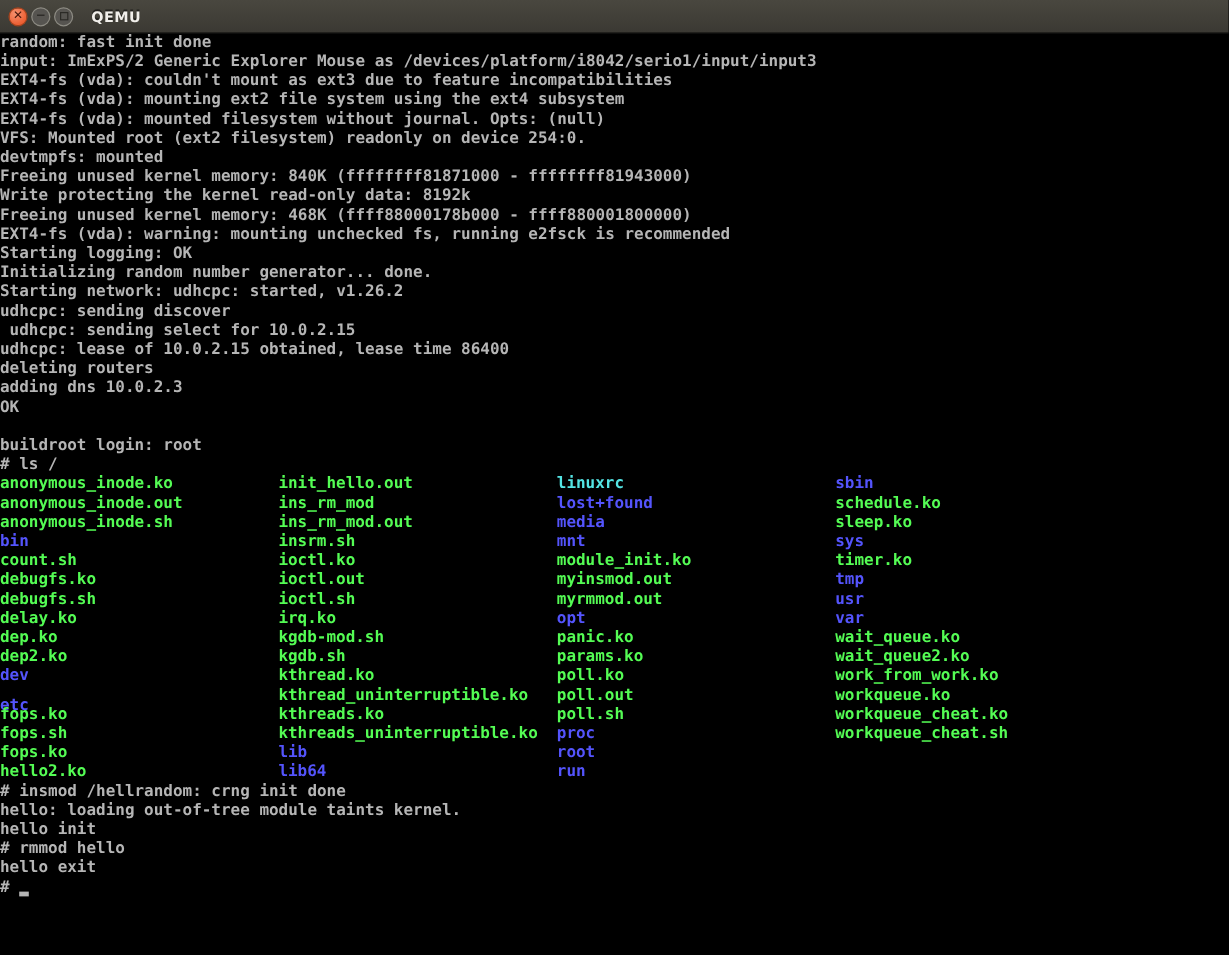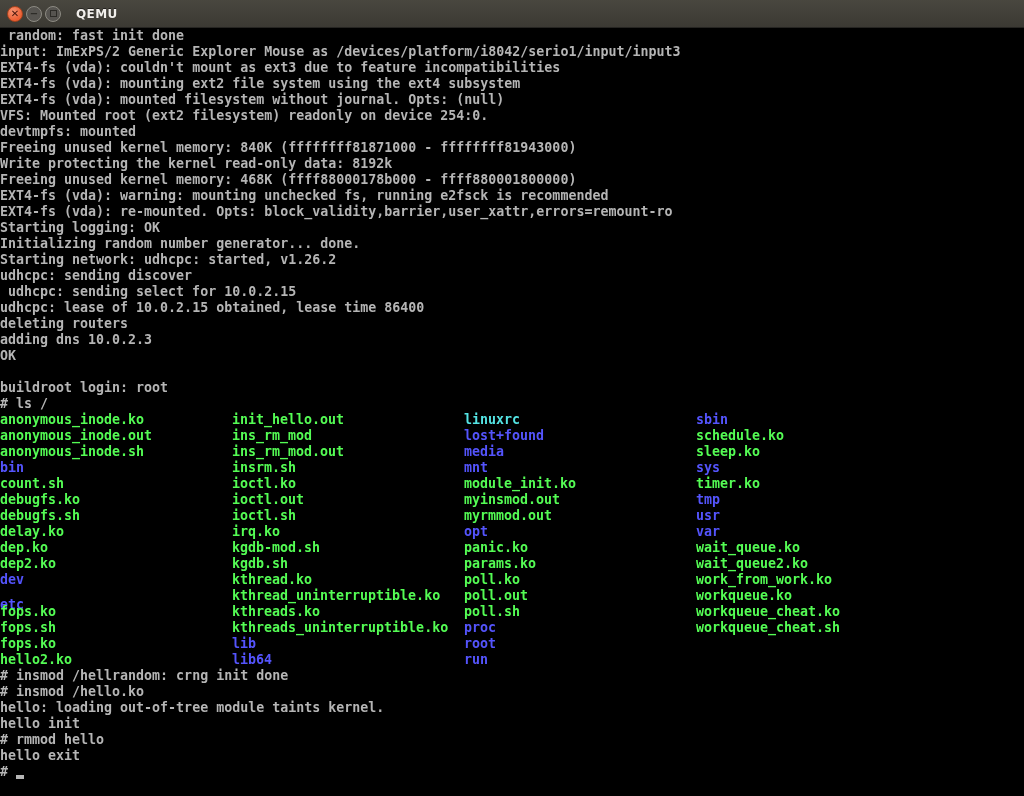--- a/index.html
+++ b/index.html
@@ -71,21 +71,21 @@
       <span>−</span>
     </div>
     <div class="wbtn wbtn-gray">
       <span class="wbtn-max-glyph"></span>
     </div>
     <div class="title-text">QEMU</div>
   </div>
 
   <div class="screen">
       <div class="term-line">
-        <span class="term-cell" style="left: 8px;">random: fast init done</span>
+        <span class="term-cell" style="left: 0px;">random: fast init done</span>
       </div>
       <div class="term-line">
         <span class="term-cell" style="left: 0px;">input: ImExPS/2 Generic Explorer Mouse as /devices/platform/i8042/serio1/input/input3</span>
       </div>
       <div class="term-line">
         <span class="term-cell" style="left: 0px;">EXT4-fs (vda): couldn't mount as ext3 due to feature incompatibilities</span>
       </div>
       <div class="term-line">
         <span class="term-cell" style="left: 0px;">EXT4-fs (vda): mounting ext2 file system using the ext4 subsystem</span>
       </div>
@@ -102,23 +102,20 @@
         <span class="term-cell" style="left: 0px;">Freeing unused kernel memory: 840K (ffffffff81871000 - ffffffff81943000)</span>
       </div>
       <div class="term-line">
         <span class="term-cell" style="left: 0px;">Write protecting the kernel read-only data: 8192k</span>
       </div>
       <div class="term-line">
         <span class="term-cell" style="left: 0px;">Freeing unused kernel memory: 468K (ffff88000178b000 - ffff880001800000)</span>
       </div>
       <div class="term-line">
         <span class="term-cell" style="left: 0px;">EXT4-fs (vda): warning: mounting unchecked fs, running e2fsck is recommended</span>
-      </div>
-      <div class="term-line">
-        <span class="term-cell" style="left: 0px;">EXT4-fs (vda): re-mounted. Opts: block_validity,barrier,user_xattr,errors=remount-ro</span>
       </div>
       <div class="term-line">
         <span class="term-cell" style="left: 0px;">Starting logging: OK</span>
       </div>
       <div class="term-line">
         <span class="term-cell" style="left: 0px;">Initializing random number generator... done.</span>
       </div>
       <div class="term-line">
         <span class="term-cell" style="left: 0px;">Starting network: udhcpc: started, v1.26.2</span>
       </div>
@@ -238,23 +235,20 @@
       </div>
       <div class="term-line">
         <span class="term-cell c-green" style="left: 0px;">hello2.ko</span>
         <span class="term-cell c-blue" style="left: 232px;">lib64</span>
         <span class="term-cell c-blue" style="left: 464px;">run</span>
       </div>
       <div class="term-line">
         <span class="term-cell" style="left: 0px;"># insmod /hellrandom: crng init done</span>
       </div>
       <div class="term-line">
-        <span class="term-cell" style="left: 0px;"># insmod /hello.ko</span>
-      </div>
-      <div class="term-line">
         <span class="term-cell" style="left: 0px;">hello: loading out-of-tree module taints kernel.</span>
       </div>
       <div class="term-line">
         <span class="term-cell" style="left: 0px;">hello init</span>
       </div>
       <div class="term-line">
         <span class="term-cell" style="left: 0px;"># rmmod hello</span>
       </div>
       <div class="term-line">
         <span class="term-cell" style="left: 0px;">hello exit</span>

